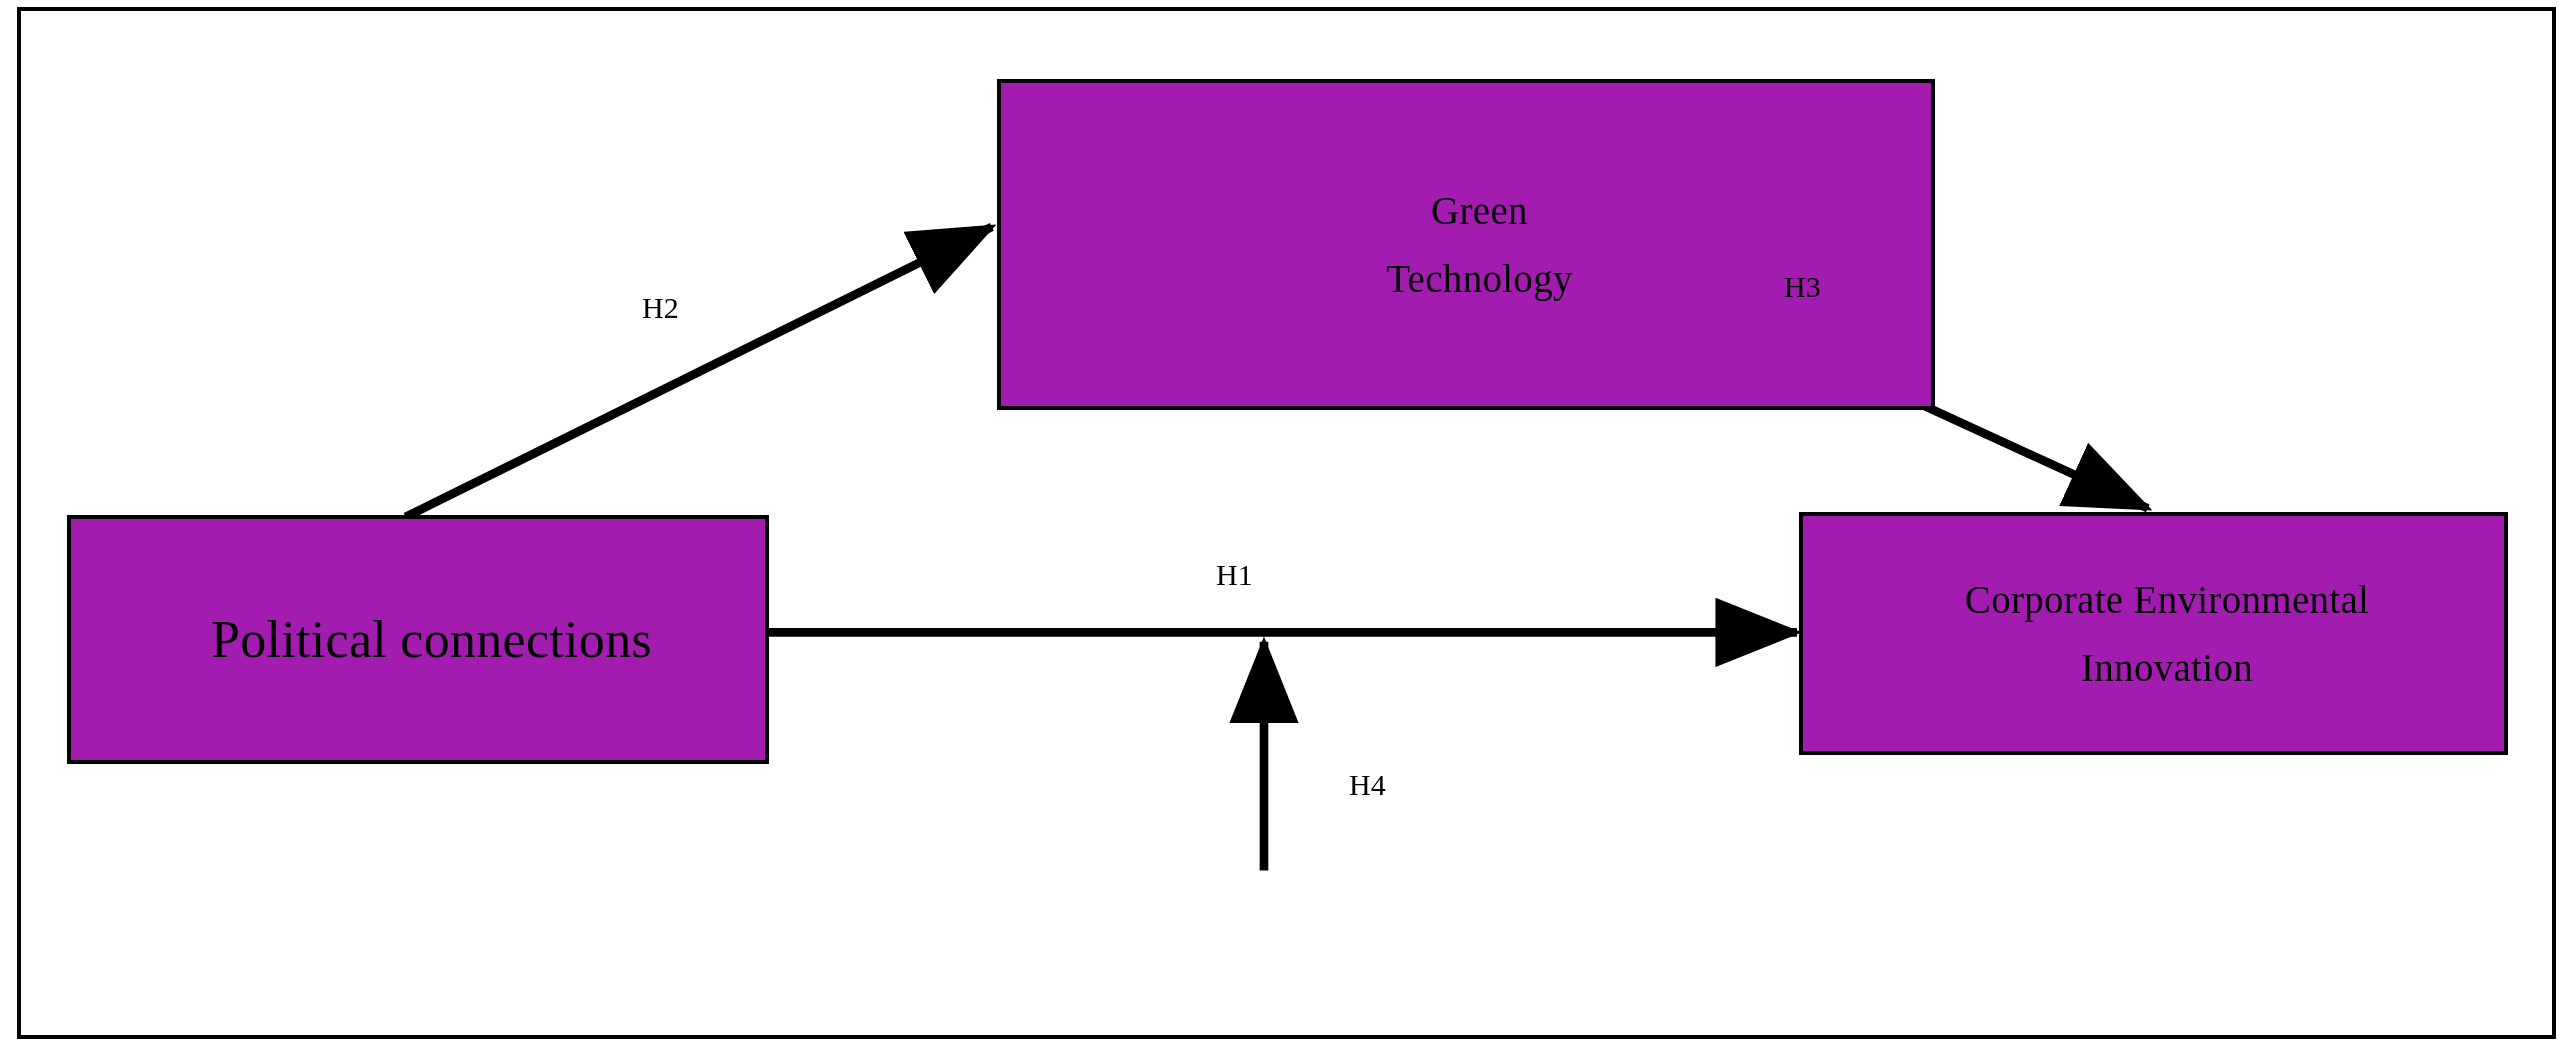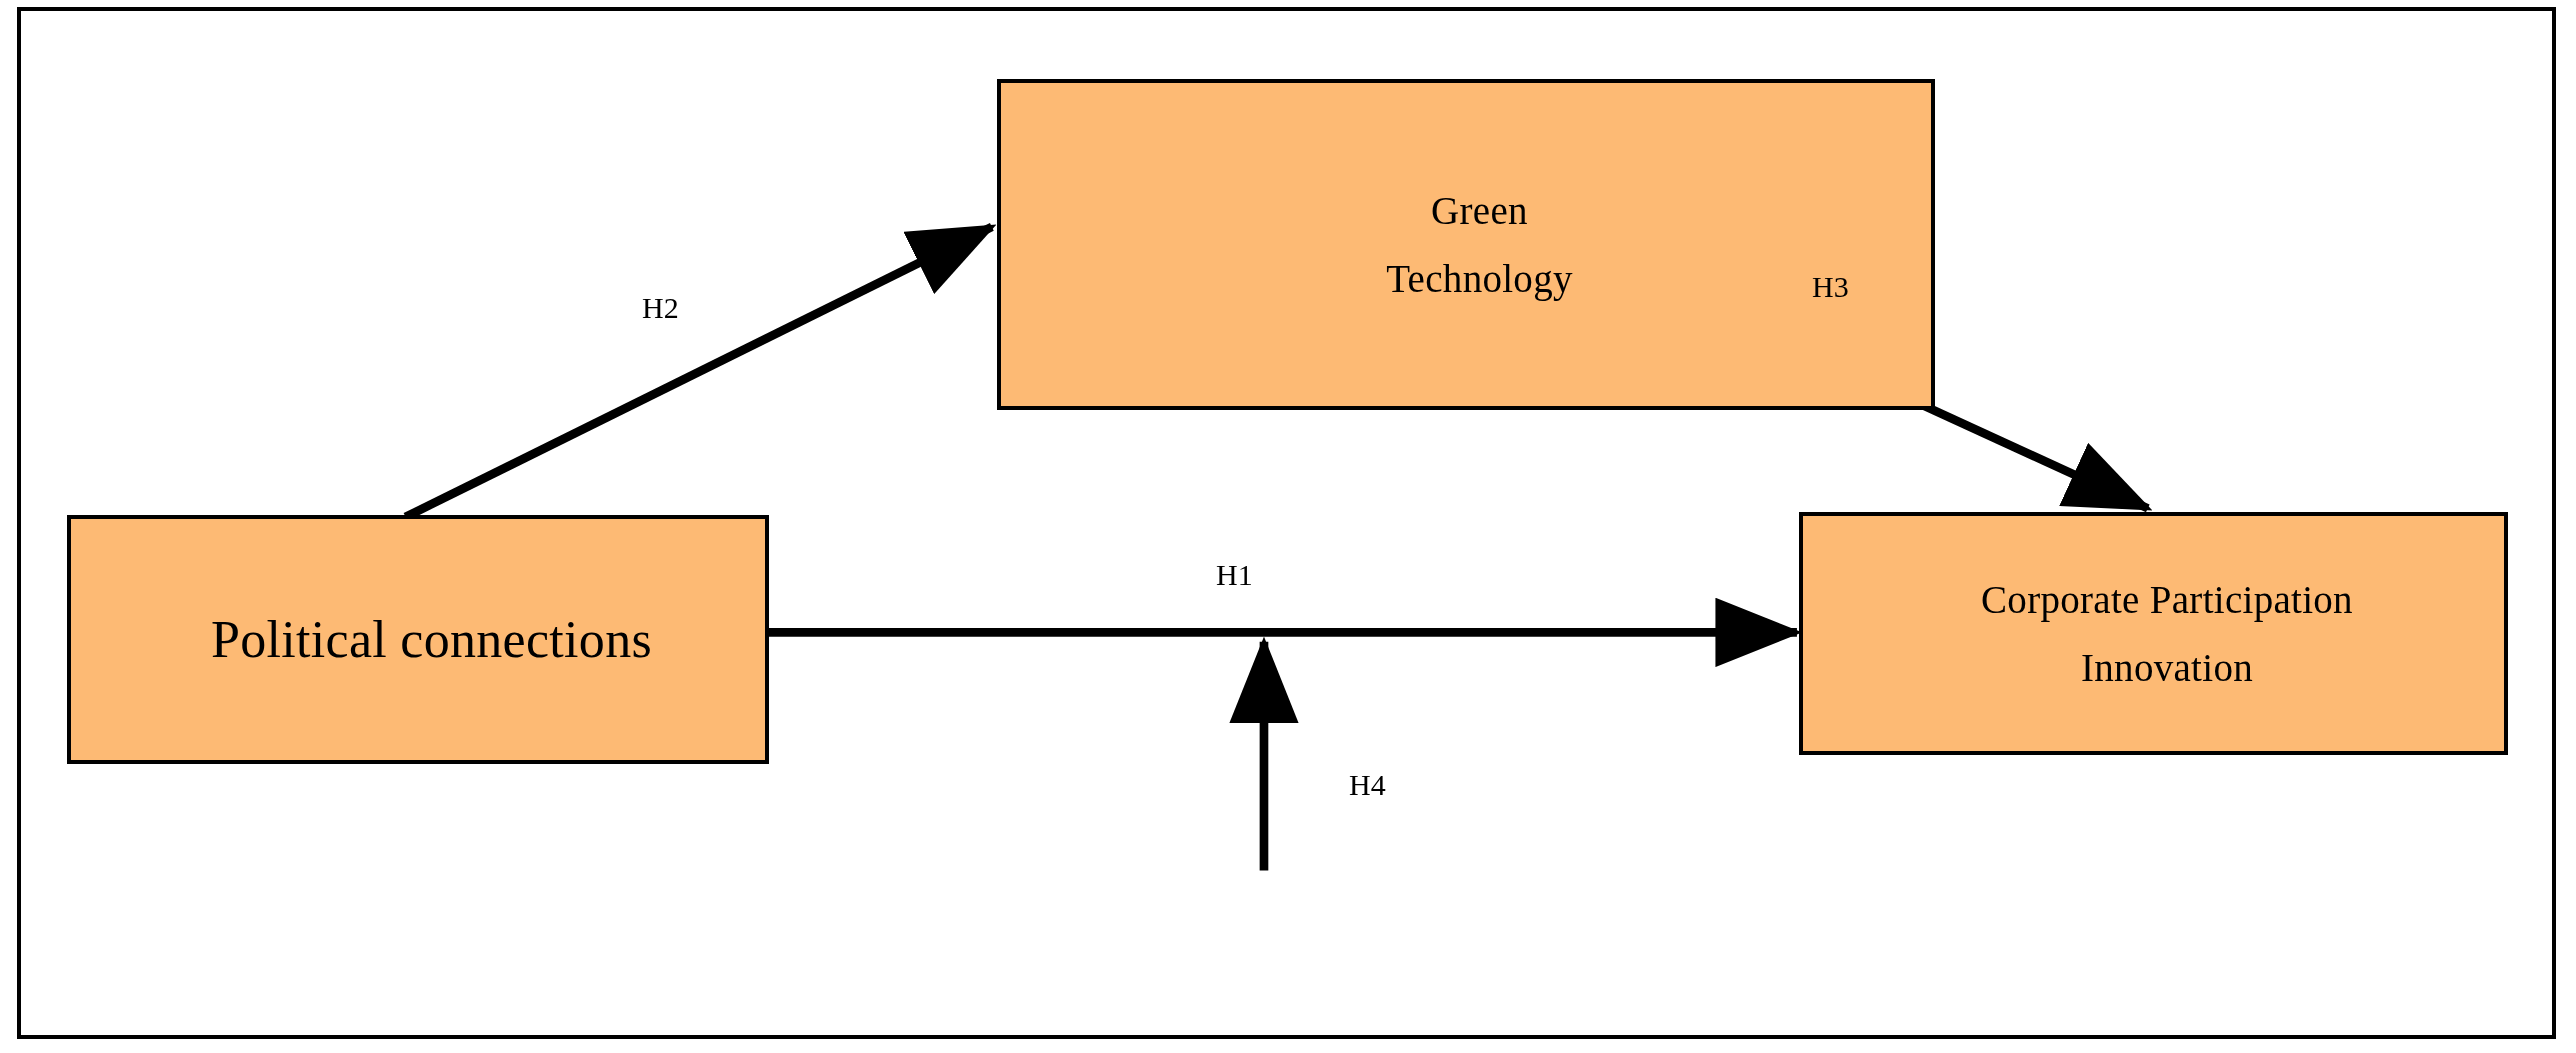--- a/index.html
+++ b/index.html
@@ -25,21 +25,21 @@
     width: 2539px;
     height: 1032px;
     border: 4px solid #000000;
     box-sizing: border-box;
     background: #ffffff;
   }
   .node {
     position: absolute;
     border: 4px solid #000000;
     box-sizing: border-box;
-    background: #fdba74;
+    background: #a21caf;
     display: flex;
     flex-direction: column;
     align-items: center;
     justify-content: center;
     text-align: center;
     z-index: 3;
     padding-left: 27px;
   }
   .node .line {
     display: block;
@@ -68,21 +68,21 @@
   }
   .edge-label {
     position: absolute;
     font-size: 30px;
     line-height: 1;
     white-space: nowrap;
     z-index: 4;
   }
   #label-h1 { left: 1216px; top: 560px;  }
   #label-h2 { left: 642px;  top: 293px;  }
-  #label-h3 { left: 1784px; top: 272px; margin-left: 28px;  }
+  #label-h3 { left: 1784px; top: 272px;  }
   #label-h4 { left: 1349px; top: 770px; }
 </style>
 </head>
 <body>
 
 <div id="canvas">
 
   <div id="frame"></div>
 
   <svg id="edges" viewBox="0 0 3862 1580" width="2576" height="1054" xmlns="http://www.w3.org/2000/svg">
@@ -112,21 +112,21 @@
   <div class="node" id="node-gti">
     <span class="line">Green</span>
     <span class="line">Technology</span>
   </div>
 
   <div class="node" id="node-pc">
     <span class="line">Political connections</span>
   </div>
 
   <div class="node" id="node-cep">
-    <span class="line">Corporate Participation</span>
+    <span class="line">Corporate Environmental</span>
     <span class="line">Innovation</span>
   </div>
 
 
   <span class="edge-label" id="label-h1">H1</span>
   <span class="edge-label" id="label-h2">H2</span>
   <span class="edge-label" id="label-h3">H3</span>
   <span class="edge-label" id="label-h4">H4</span>
 
 </div>

